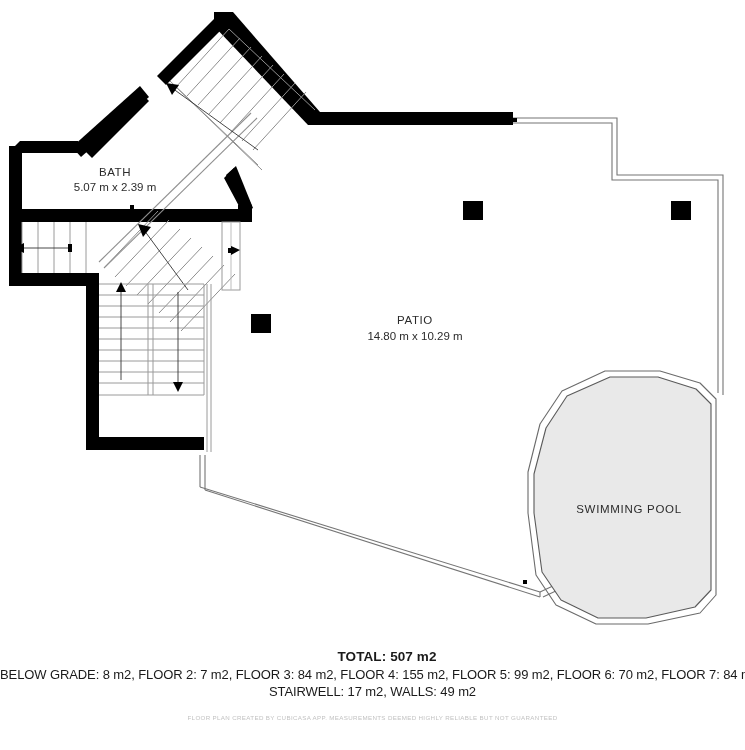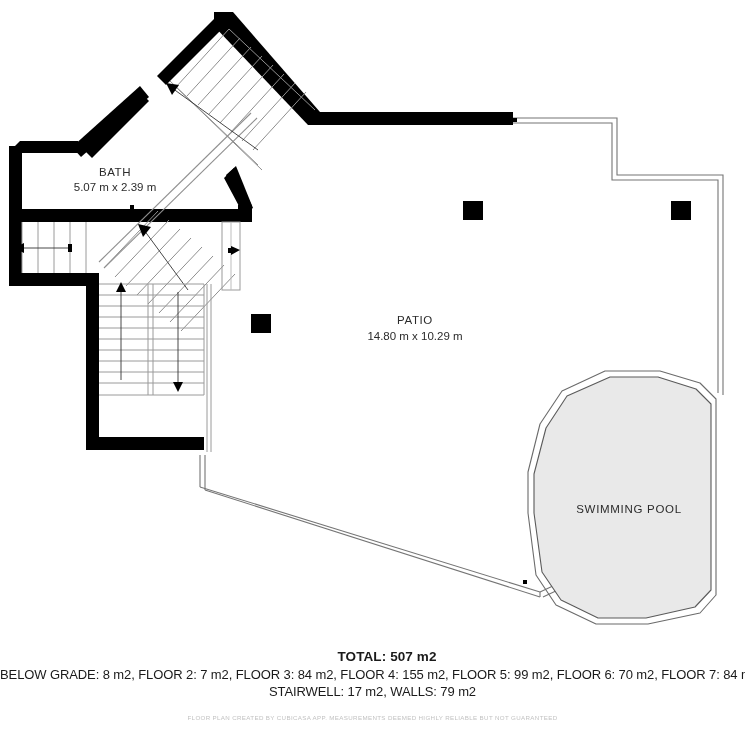--- a/index.html
+++ b/index.html
@@ -254,17 +254,17 @@
     <text class="room-label-dims" x="115" y="191">5.07 m x 2.39 m</text>
 
     <text class="room-label-title" x="415" y="324">PATIO</text>
     <text class="room-label-dims" x="415" y="340">14.80 m x 10.29 m</text>
 
   </svg>
 
   <div id="summary">
     <div class="total-line">TOTAL: 507 m2</div>
     <div class="breakdown-line">BELOW GRADE: 8 m2, FLOOR 2: 7 m2, FLOOR 3: 84 m2, FLOOR 4: 155 m2, FLOOR 5: 99 m2, FLOOR 6: 70 m2, FLOOR 7: 84 m2</div>
-    <div class="breakdown-line">STAIRWELL: 17 m2, WALLS: 79 m2</div>
+    <div class="breakdown-line">STAIRWELL: 17 m2, WALLS: 49 m2</div>
     <div class="disclaimer">FLOOR PLAN CREATED BY CUBICASA APP. MEASUREMENTS DEEMED HIGHLY RELIABLE BUT NOT GUARANTEED</div>
   </div>
 
 </div>
 
 </body></html>

